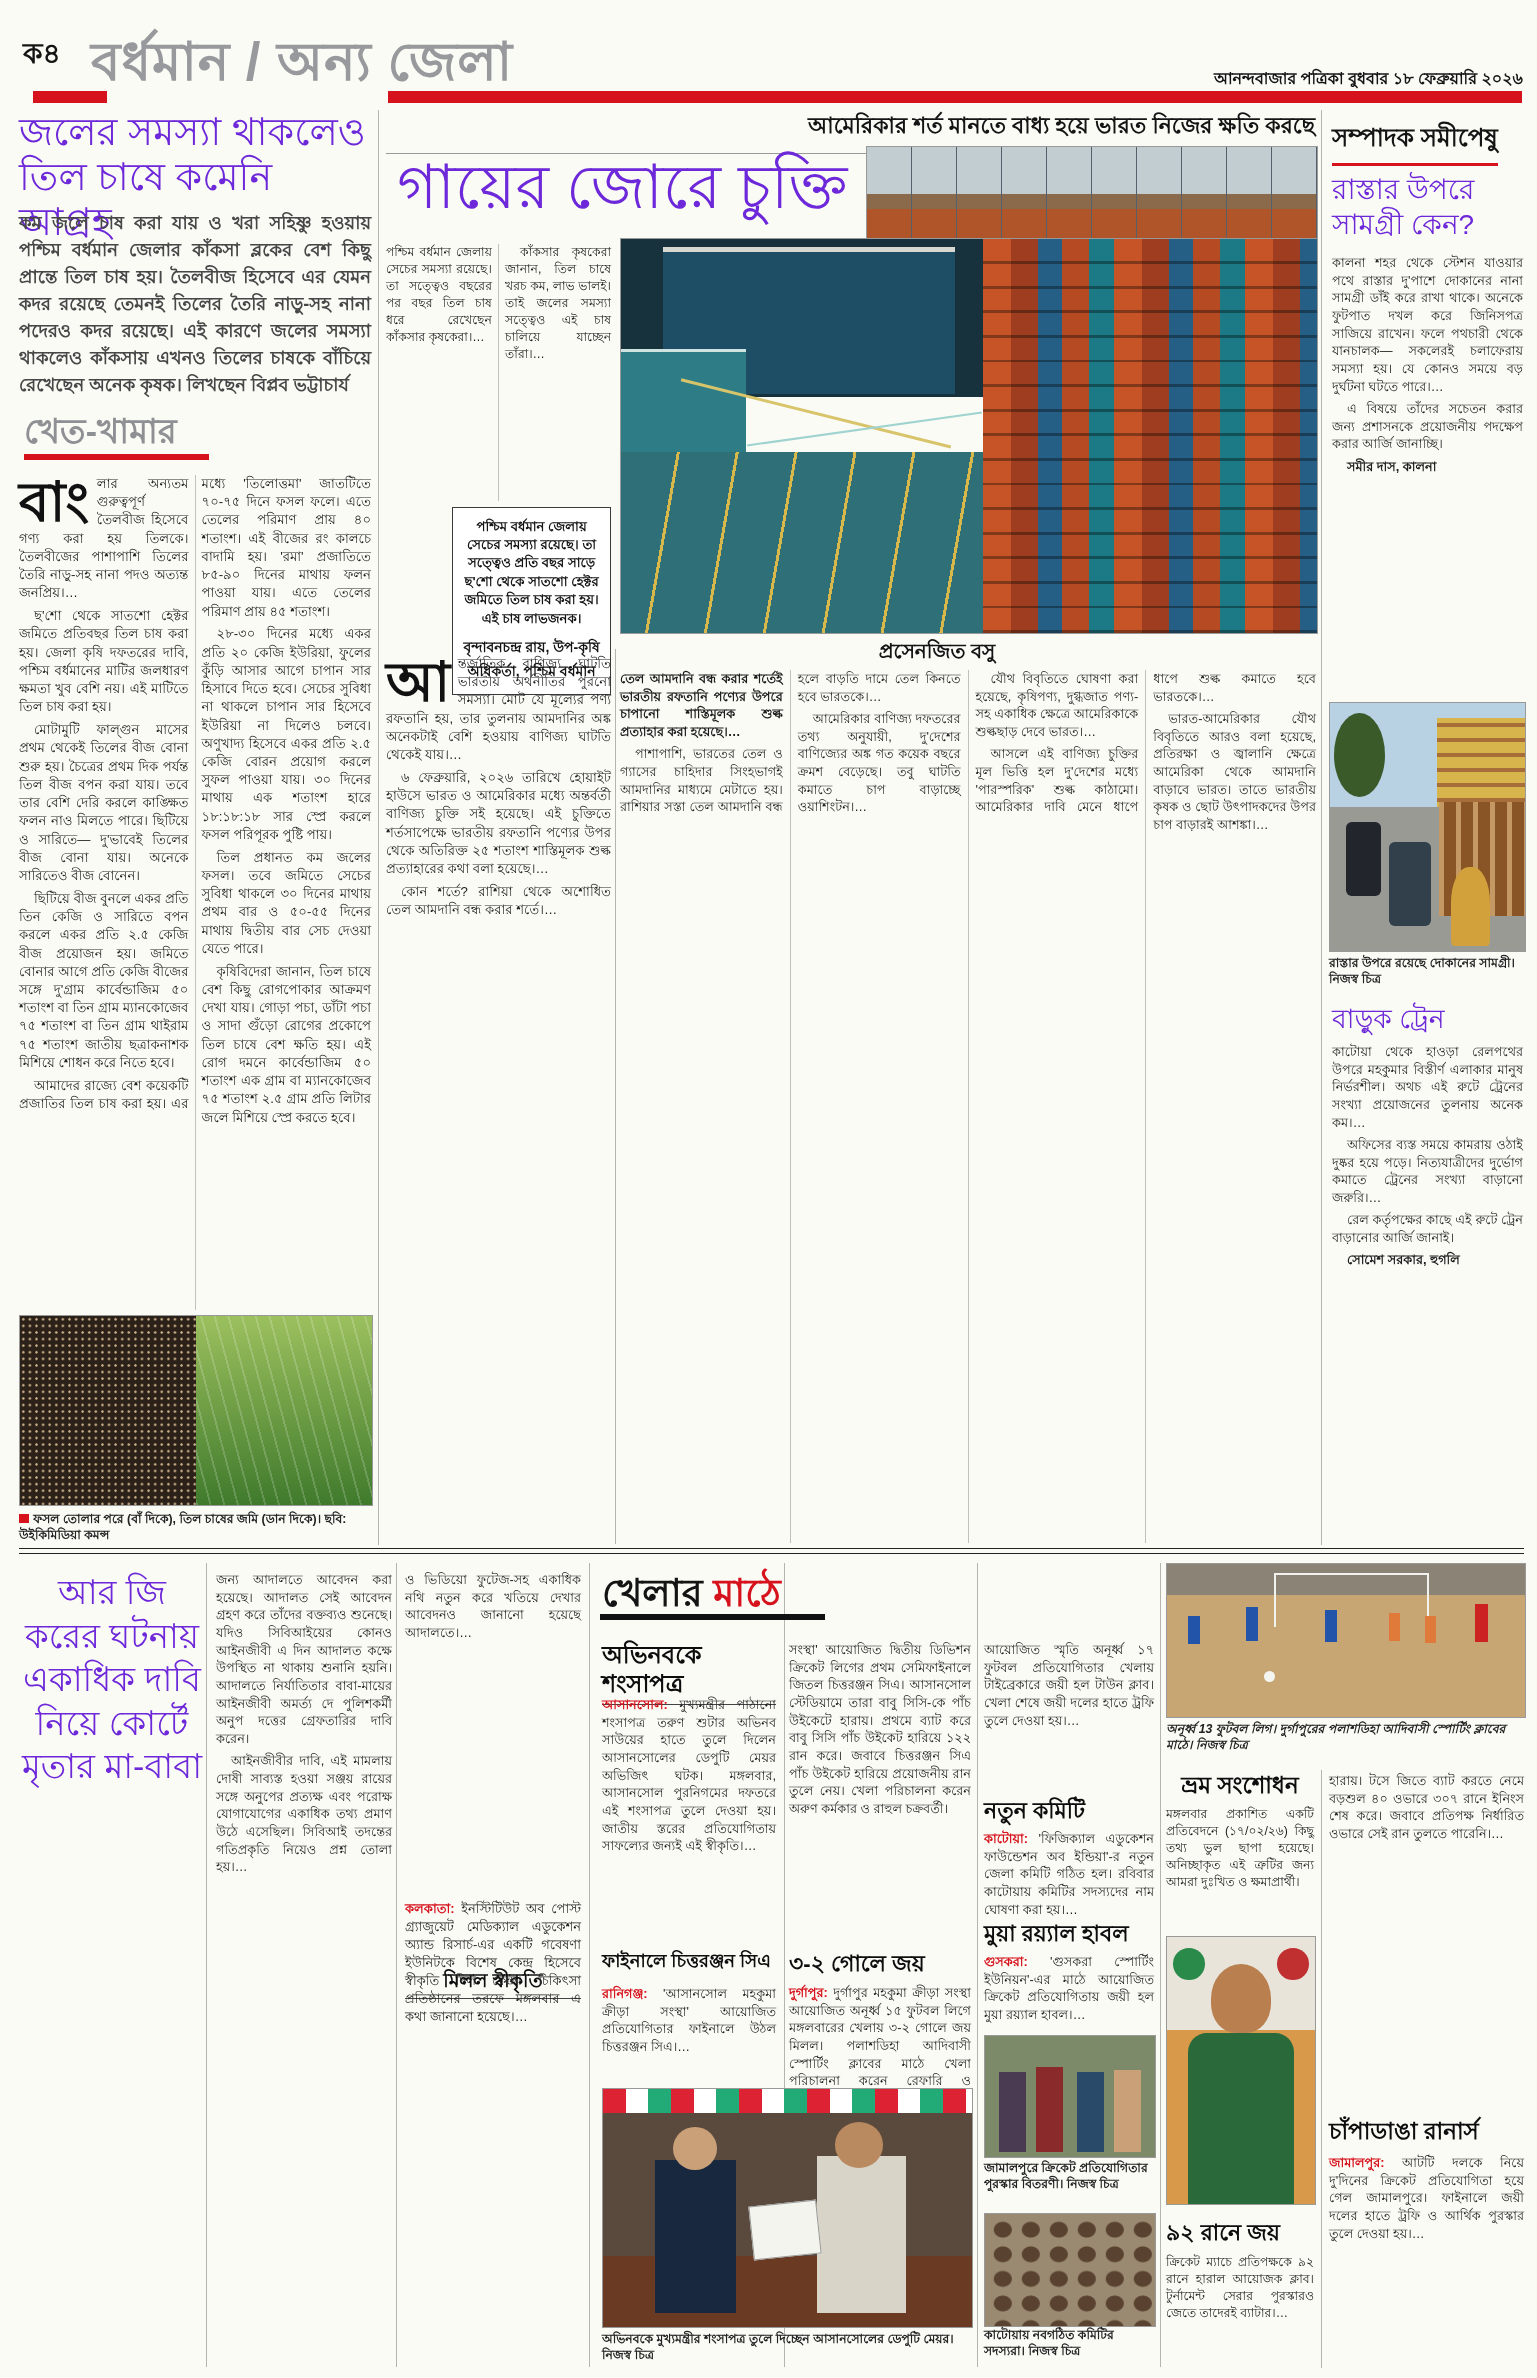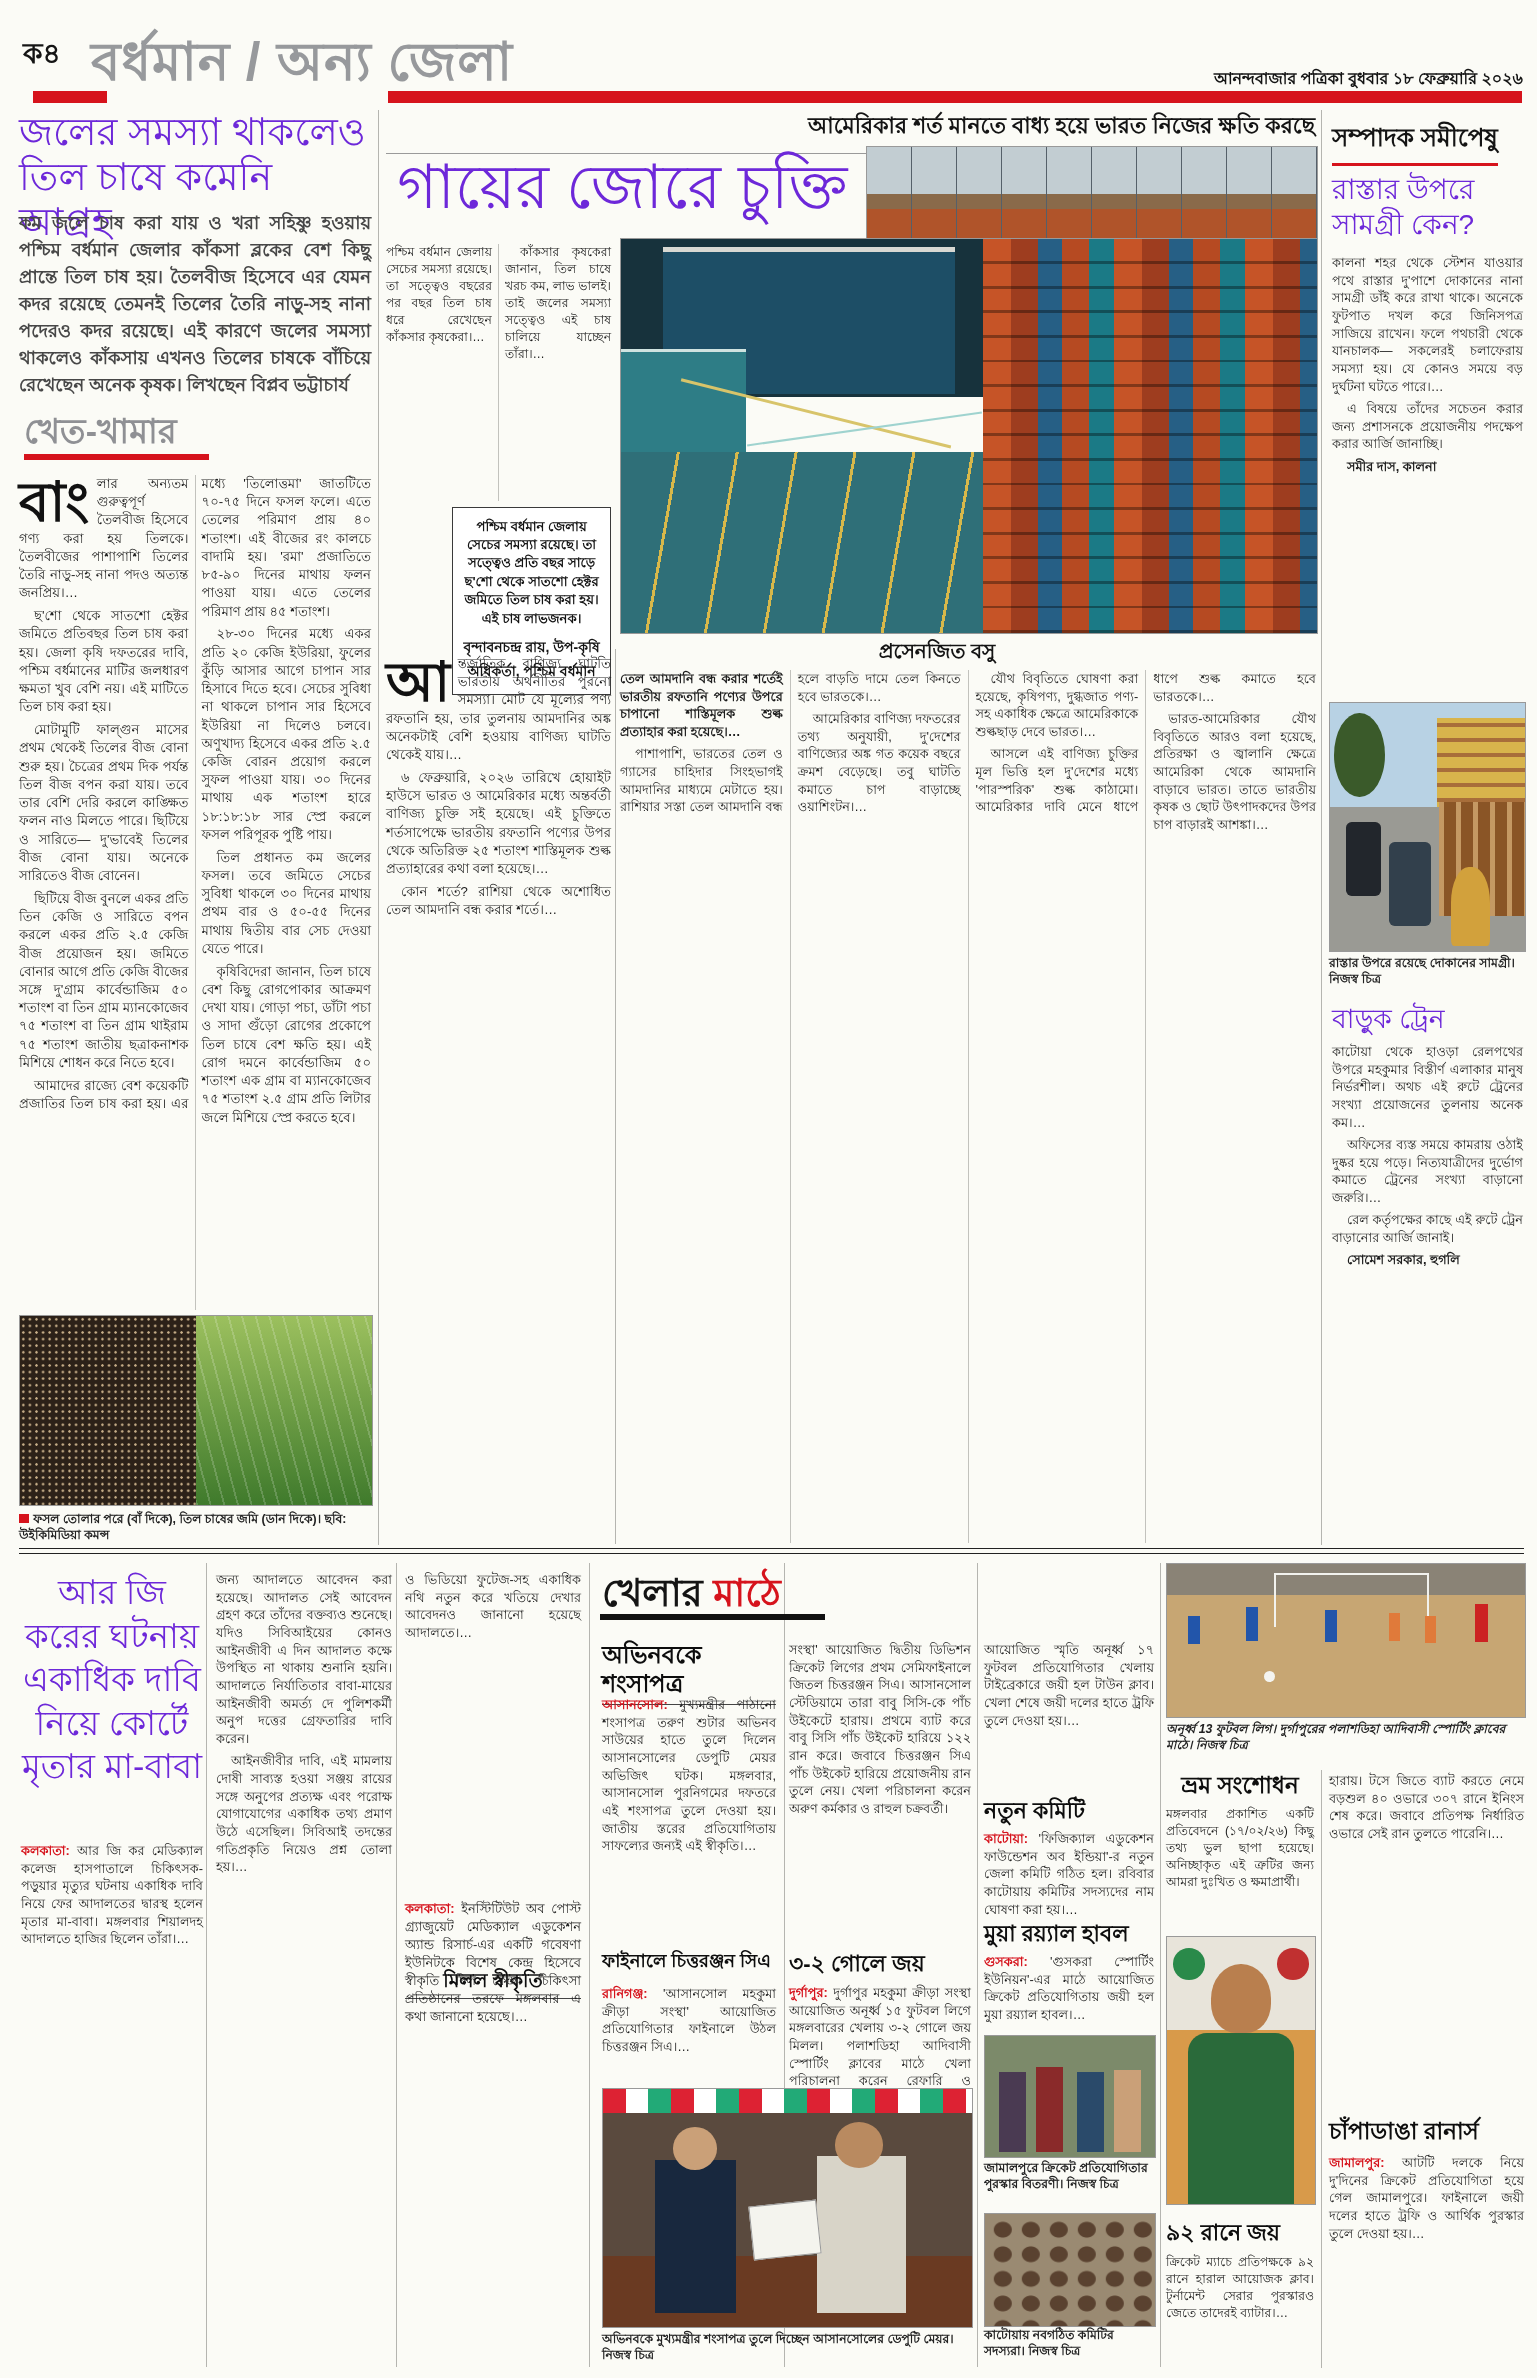--- a/index.html
+++ b/index.html
@@ -135,23 +135,20 @@
 
   <div class="vr" style="left:206px;top:1563px;height:804px;"></div>
   <div class="vr" style="left:396px;top:1563px;height:804px;"></div>
   <div class="vr" style="left:589px;top:1563px;height:804px;"></div>
   <div class="vr" style="left:784px;top:1563px;height:804px;"></div>
   <div class="vr" style="left:977px;top:1563px;height:804px;"></div>
   <div class="vr" style="left:1160px;top:1563px;height:804px;"></div>
   <div class="vr" style="left:1321px;top:1770px;height:598px;"></div>
 
   <div class="abs headline" style="left:21px;top:1571px;width:182px;font-size:34px;line-height:1.28;text-align:center;">আর জি করের ঘটনায় একাধিক দাবি নিয়ে কোর্টে মৃতার মা-বাবা</div>
-  <div class="abs bt" style="left:21px;top:1842px;width:182px;height:526px;font-size:12.8px;">
-    <p class="noind"><span class="dateline">কলকাতা:</span> <span>আর জি কর মেডিক্যাল কলেজ হাসপাতালে চিকিৎসক-পড়ুয়ার মৃত্যুর ঘটনায় একাধিক দাবি নিয়ে ফের আদালতের দ্বারস্থ হলেন মৃতার মা-বাবা। মঙ্গলবার শিয়ালদহ আদালতে হাজির ছিলেন তাঁরা।…</span></p>
-  </div>
   <div class="abs bt" style="left:216px;top:1571px;width:176px;height:797px;font-size:12.8px;">
     <p class="noind">জন্য আদালতে আবেদন করা হয়েছে। আদালত সেই আবেদন গ্রহণ করে তাঁদের বক্তব্যও শুনেছে। যদিও সিবিআইয়ের কোনও আইনজীবী এ দিন আদালত কক্ষে উপস্থিত না থাকায় শুনানি হয়নি। আদালতে নির্যাতিতার বাবা-মায়ের আইনজীবী অমর্ত্য দে পুলিশকর্মী অনুপ দত্তের গ্রেফতারির দাবি করেন।</p>
     <p>আইনজীবীর দাবি, এই মামলায় দোষী সাব্যস্ত হওয়া সঞ্জয় রায়ের সঙ্গে অনুপের প্রত্যক্ষ এবং পরোক্ষ যোগাযোগের একাধিক তথ্য প্রমাণ উঠে এসেছিল। সিবিআই তদন্তের গতিপ্রকৃতি নিয়েও প্রশ্ন তোলা হয়।…</p>
   </div>
   <div class="abs bt" style="left:405px;top:1571px;width:176px;height:379px;font-size:12.8px;">
     <p class="noind">ও ভিডিয়ো ফুটেজ-সহ একাধিক নথি নতুন করে খতিয়ে দেখার আবেদনও জানানো হয়েছে আদালতে।…</p>
   </div>
 
   <div class="abs subhead subrule" style="left:405px;top:1970px;width:176px;text-align:center;font-size:19px;">মিলল স্বীকৃতি</div>
   <div class="abs bt" style="left:405px;top:1900px;width:176px;height:352px;font-size:13px;">

